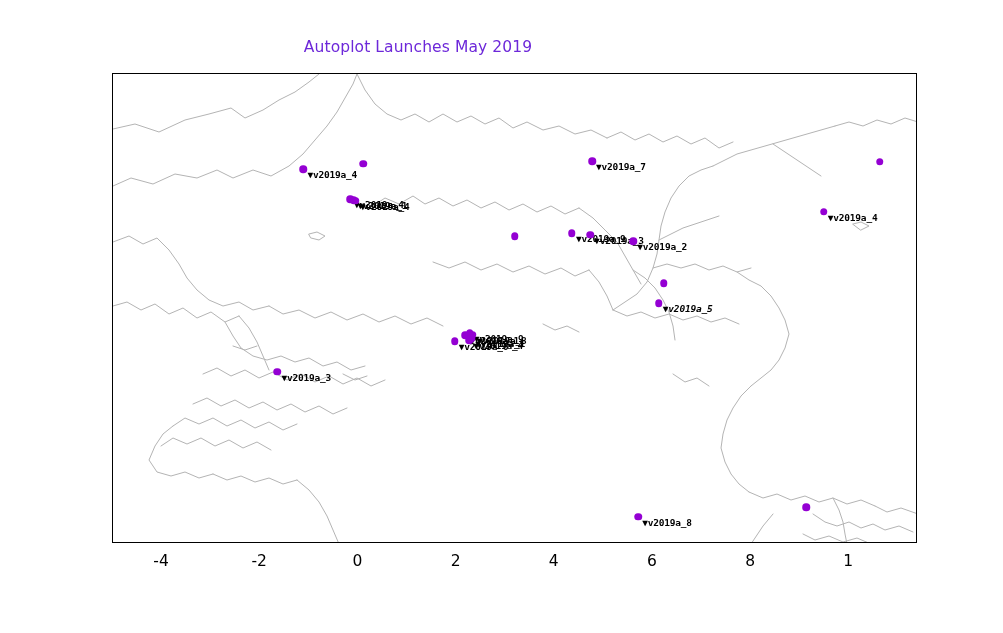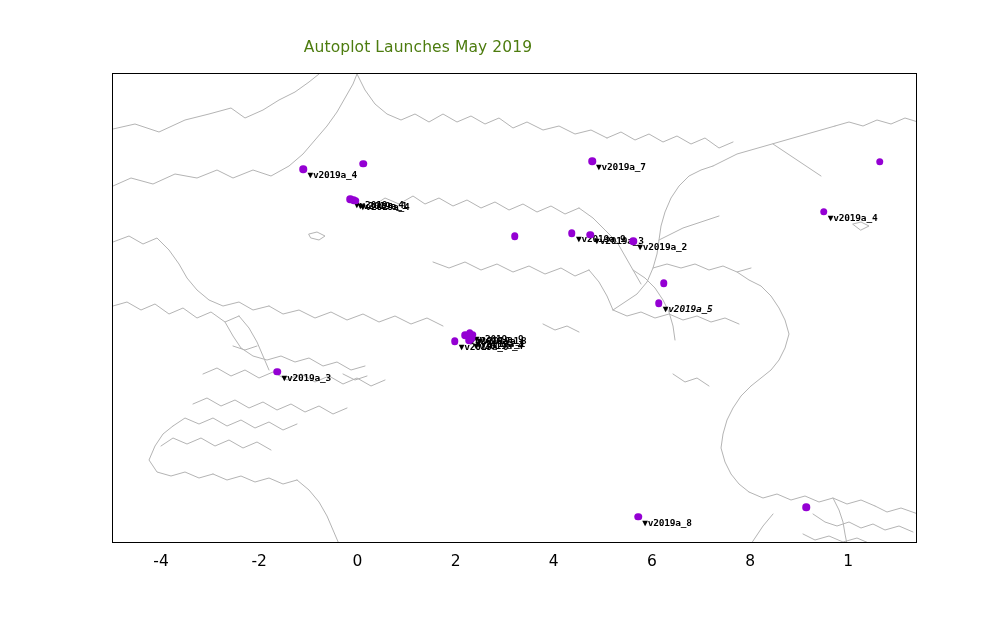--- a/index.html
+++ b/index.html
@@ -2,21 +2,21 @@
 <html><head>
 <meta charset="utf-8">
 <style>
   html,body{margin:0;padding:0;background:#ffffff;}
   body{width:1003px;height:633px;position:relative;overflow:hidden;
        font-family:"DejaVu Sans","Liberation Sans",sans-serif;}
 
   #figure{position:absolute;left:0;top:0;width:1003px;height:633px;background:#fff;}
 
   #title{position:absolute;left:0;top:38px;width:836px;text-align:center;
-         font-size:15.5px;color:#4d7c0f;letter-spacing:.1px;}
+         font-size:15.5px;color:#6d28d9;letter-spacing:.1px;}
 
   
   #plot{position:absolute;left:112px;top:73px;width:805px;height:470px;
         border:1.4px solid #000;box-sizing:border-box;background:#fff;overflow:hidden;}
 
   #mapsvg{position:absolute;left:0;top:0;width:805px;height:470px;display:block;}
 
   .tick{position:absolute;background:#000;}
   .tick.y{left:-6px;width:6px;height:1.4px;}
   .tick.y.minor{left:-3.5px;width:3.5px;}

